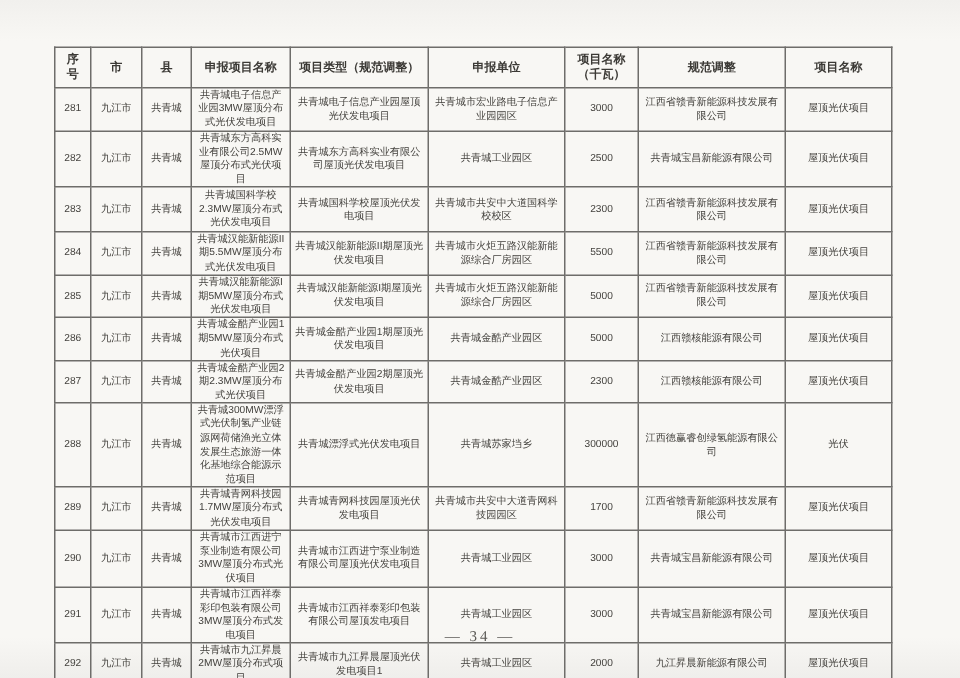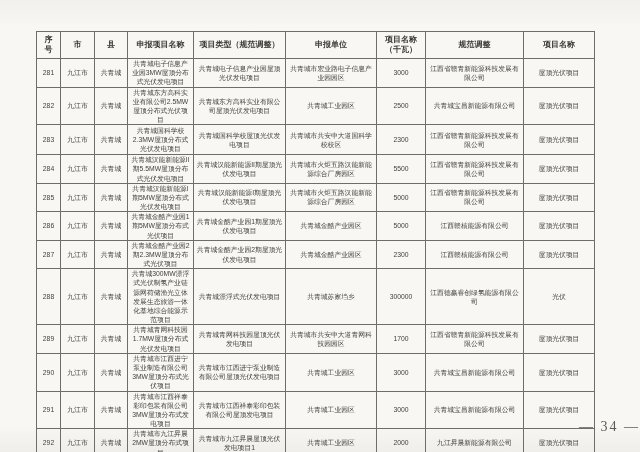--- a/index.html
+++ b/index.html
@@ -46,23 +46,23 @@
     line-height: 1.35;
   }
   tbody tr { height: 28px; }
   tbody tr:nth-child(3) { height: 30px; }
   tbody tr:nth-child(8) { height: 44px; }
   .page-number {
     position: absolute;
     left: 0;
     right: 0;
     top: 419px;
-    text-align: right;
+    text-align: center;
     font-family: "Liberation Serif", "DejaVu Serif", serif;
-    font-size: 14px;
+    font-size: 10px;
     color: #5c5a56;
     letter-spacing: 2px;
   }
 </style>
 </head>
 <body>
 
 <div class="page">
   <table class="approval-table">
     <colgroup>

